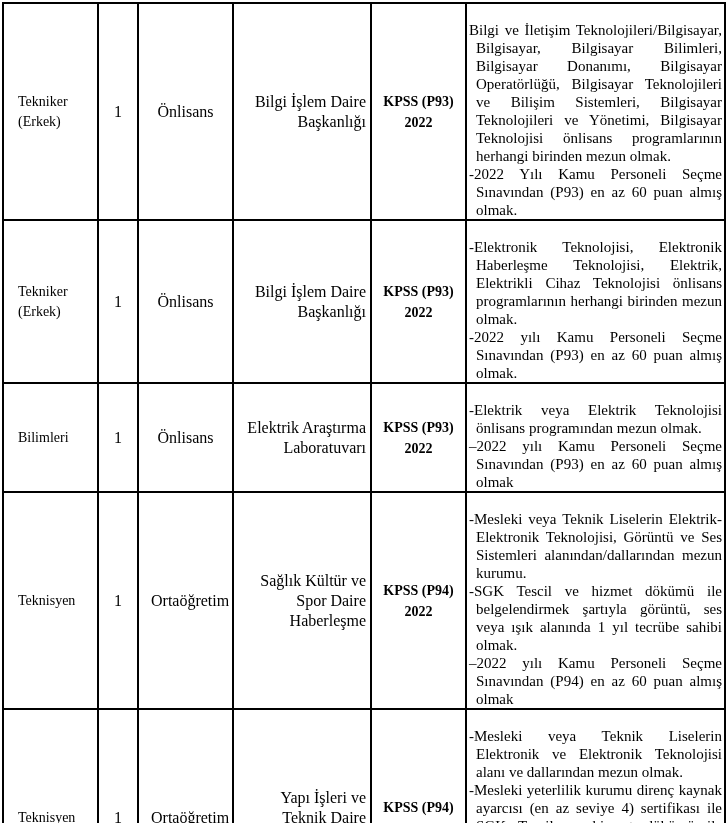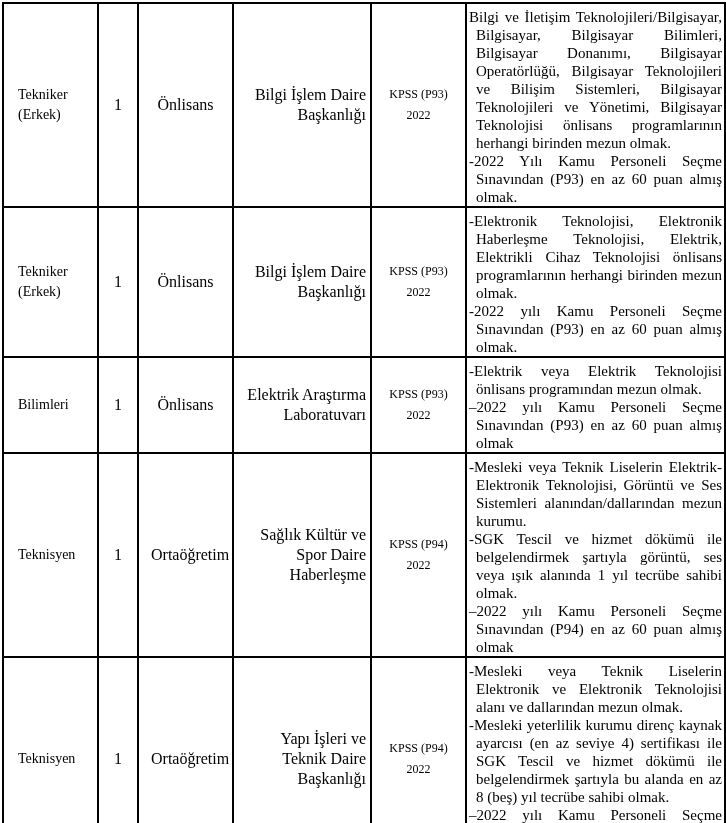--- a/index.html
+++ b/index.html
@@ -46,30 +46,31 @@
     padding: 0 12px;
   }
   td.c-department {
     text-align: right;
     padding: 0 4px 0 6px;
     font-size: 16px;
     line-height: 20px;
   }
   td.c-exam {
     text-align: center;
-    font-size: 12px;
+    font-size: 14px;
     line-height: 21px;
     white-space: pre-line;
+    font-weight: bold;
   }
   td.c-requirements {
     vertical-align: top;
     text-align: justify;
     font-size: 15px;
     line-height: 18px;
-    padding: 4px 2px 0 2px;
+    padding: 17px 2px 0 2px;
   }
   td.c-requirements p {
     margin: 0;
     padding-left: 7px;
     text-indent: -7px;
   }
 </style>
 </head>
 <body>
 

